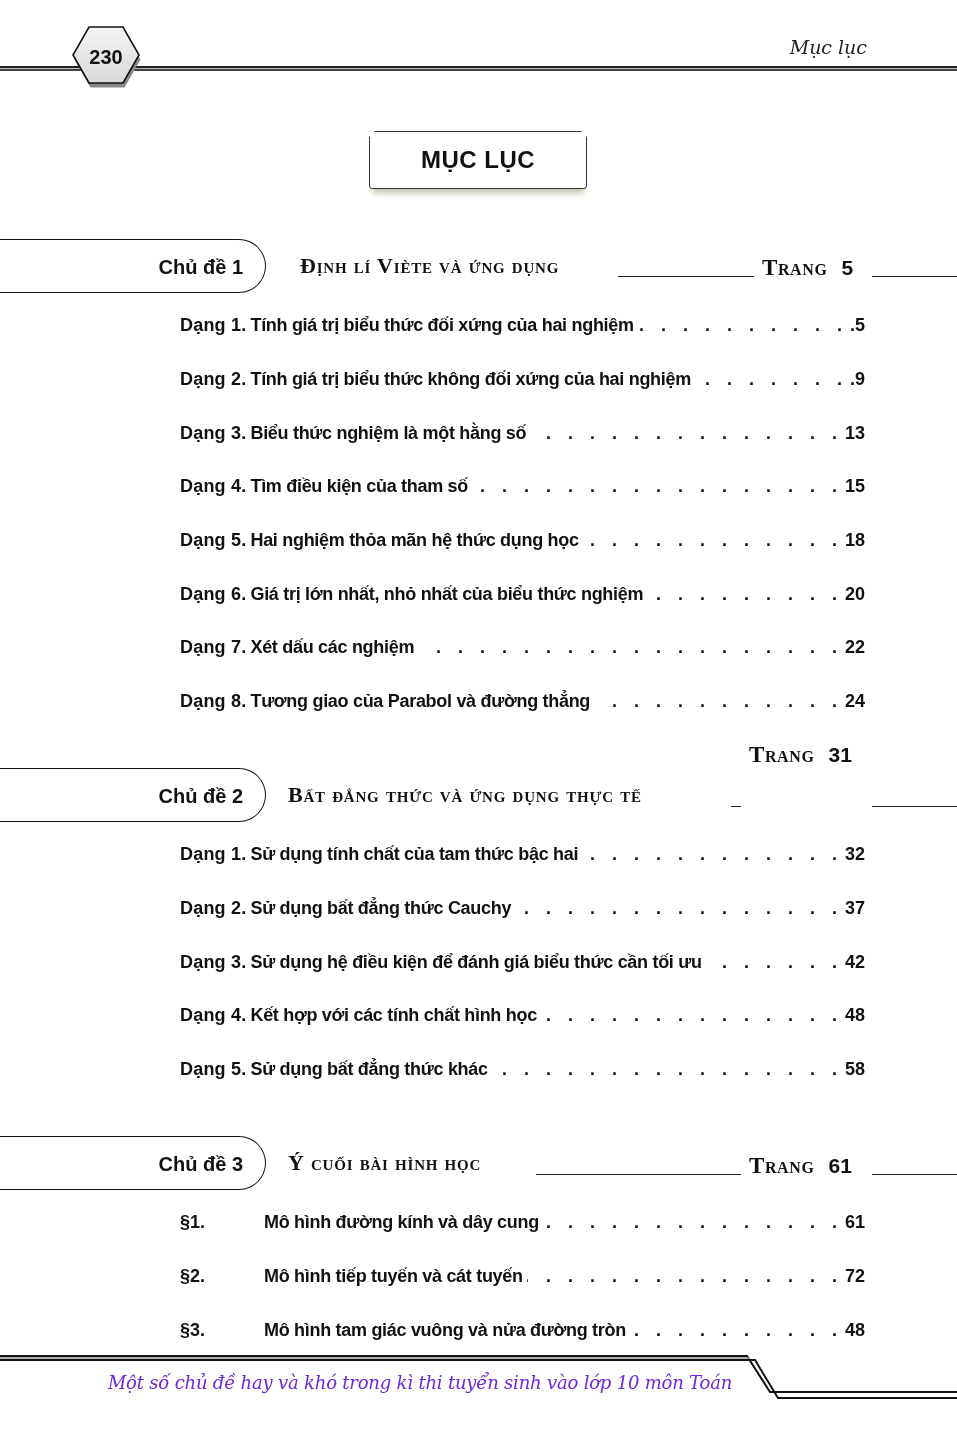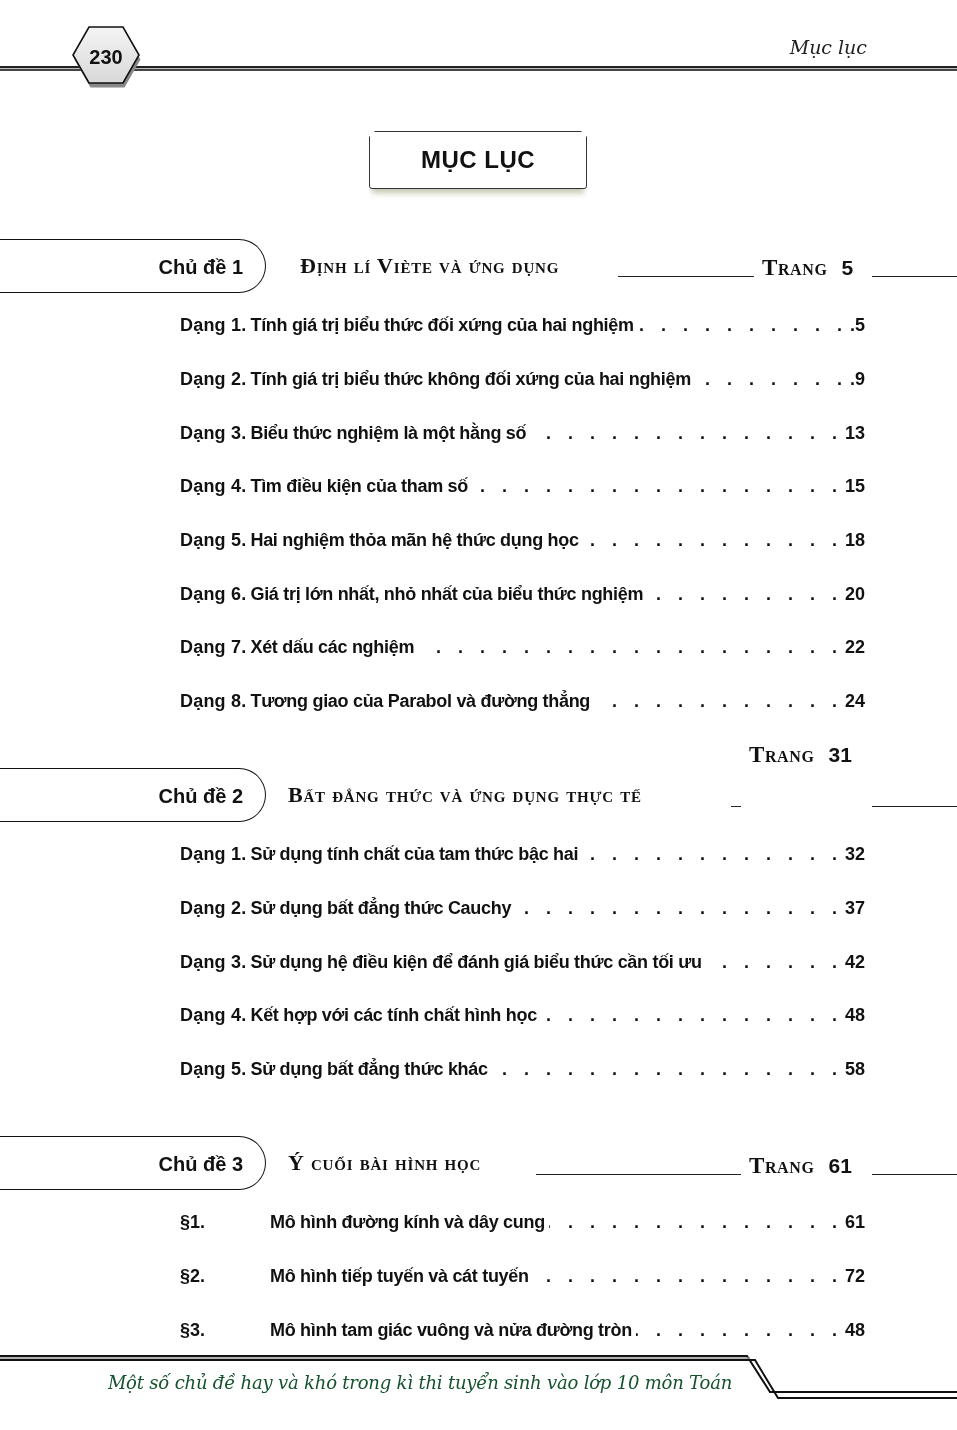--- a/index.html
+++ b/index.html
@@ -29,25 +29,25 @@
     .trang-label { font-family: "Liberation Serif", serif; font-variant: small-caps; font-size: 23px; font-weight: 600; letter-spacing: 0.6px; }
     .trang-num { font-family: "Liberation Sans", sans-serif; font-size: 21px; font-weight: bold; }
 
     
     .entry { left: 180px; width: 685px; height: 28px; display: flex; align-items: flex-start; font-family: "Liberation Sans", sans-serif; font-size: 18px; color: #111; }
     .entry .dang { font-weight: bold; white-space: nowrap; letter-spacing: 0.2px; }
     .entry .text { font-weight: bold; white-space: nowrap; margin-left: 4px; font-stretch: condensed; letter-spacing: -0.3px; }
     .entry .dots { flex: 1; overflow: hidden; white-space: nowrap; font-weight: bold; letter-spacing: 6px; margin: 0 2px 0 4px; direction: rtl; text-align: left; }
     .entry .pg { font-weight: bold; white-space: nowrap; }
     .entry.sec .num { width: 84px; font-weight: bold; }
-    .entry.sec .text { margin-left: 6px; }
+    .entry.sec .text { margin-left: 0; }
 
     
     .footer-svg { left: 0; top: 1350px; }
-    .footer-text { left: 0; width: 840px; top: 1372px; text-align: center; font-family: "DejaVu Serif", serif; font-style: italic; font-size: 18px; color: #14532d; letter-spacing: -0.2px; }
+    .footer-text { left: 0; width: 840px; top: 1372px; text-align: center; font-family: "DejaVu Serif", serif; font-style: italic; font-size: 18px; color: #6d28d9; letter-spacing: -0.2px; }
   </style>
 </head>
 <body>
 
 <div class="abs header-rule"></div>
 <svg class="abs page-hex" viewBox="0 0 72 62" width="72" height="62">
   <defs>
     <linearGradient id="hexg" x1="0" y1="0" x2="0" y2="1">
       <stop offset="0" stop-color="#f4f4f4"></stop>
         <stop offset="1" stop-color="#d8d8d8"></stop>

